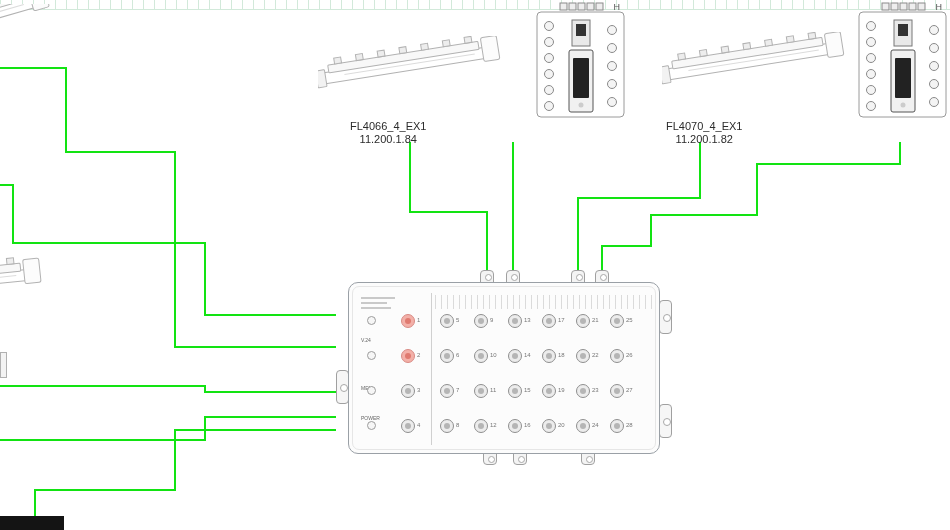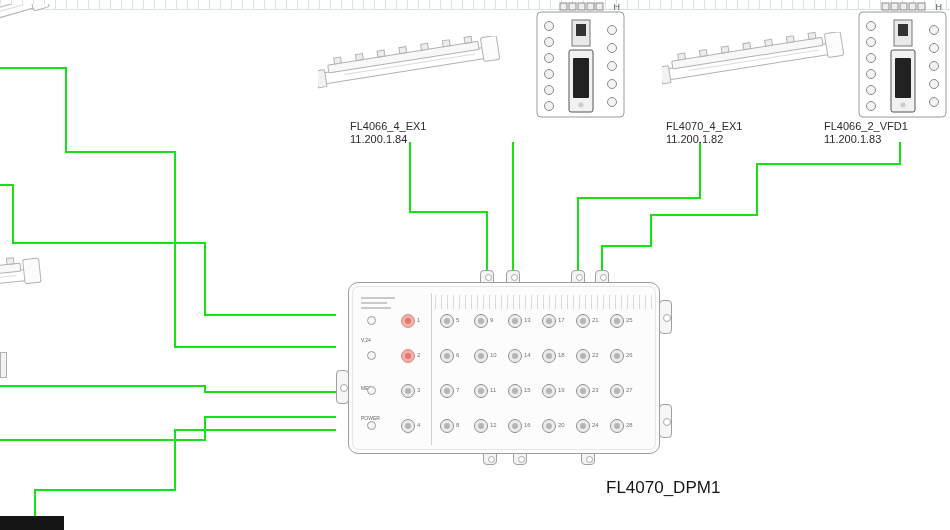--- a/index.html
+++ b/index.html
@@ -4,21 +4,21 @@
 <style>
   html,body{margin:0;padding:0;background:#fff;}
   .canvas{position:relative;width:950px;height:530px;overflow:hidden;background:#ffffff;
           font-family:"Liberation Sans",sans-serif;}
   .grid-strip{position:absolute;left:0;top:0;width:950px;height:9px;
     background:repeating-linear-gradient(90deg,var(--grid) 0 1px,transparent 1px 11px);
     border-bottom:1px solid var(--grid);}
   .wires{position:absolute;left:0;top:0;}
   .wire{fill:none;stroke:var(--line);stroke-width:2;}
   .dev{position:absolute;}
-  .dev-label{position:absolute;font-size:11px;line-height:13px;color:#2b2b2b;white-space:nowrap;}
+  .dev-label{position:absolute;font-size:11px;line-height:13px;color:#2b2b2b;white-space:nowrap;text-align:center;}
   .main-label{position:absolute;left:606px;top:478px;font-size:17px;color:#151515;}
   
   .switch{position:absolute;left:348px;top:282px;width:312px;height:172px;box-sizing:border-box;
           border:1.5px solid #9aa0a6;border-radius:10px;background:#fcfcfc;}
   .switch::before{content:"";position:absolute;inset:3px;border:1px solid #e6e6e6;border-radius:7px;}
   .divider{position:absolute;left:82px;top:10px;width:1px;height:152px;background:#d0d0d0;}
   .port{position:absolute;width:14px;height:14px;border-radius:50%;border:1px solid #8f8f8f;
         background:#ececec;box-sizing:border-box;}
   .port::after{content:"";position:absolute;left:3px;top:3px;width:6px;height:6px;border-radius:50%;background:#b5b5b5;}
   .port.hot{background:var(--hot);border-color:#d98b85;}
@@ -265,20 +265,15 @@
     </div>
 
   <div class="dev-label" style="left:350px;top:120px;">
     <div>FL4066_4_EX1</div>
     <div>11.200.1.84</div>
   </div>
   <div class="dev-label" style="left:666px;top:120px;">
     <div>FL4070_4_EX1</div>
     <div>11.200.1.82</div>
   </div>
-  <div class="dev-label" style="left:824px;top:120px;">
-    <div>FL4066_2_VFD1</div>
-    <div>11.200.1.83</div>
-  </div>
-
-  <div class="main-label">FL4070_DPM1</div>
+
 
 </div>
 
 </body></html>

